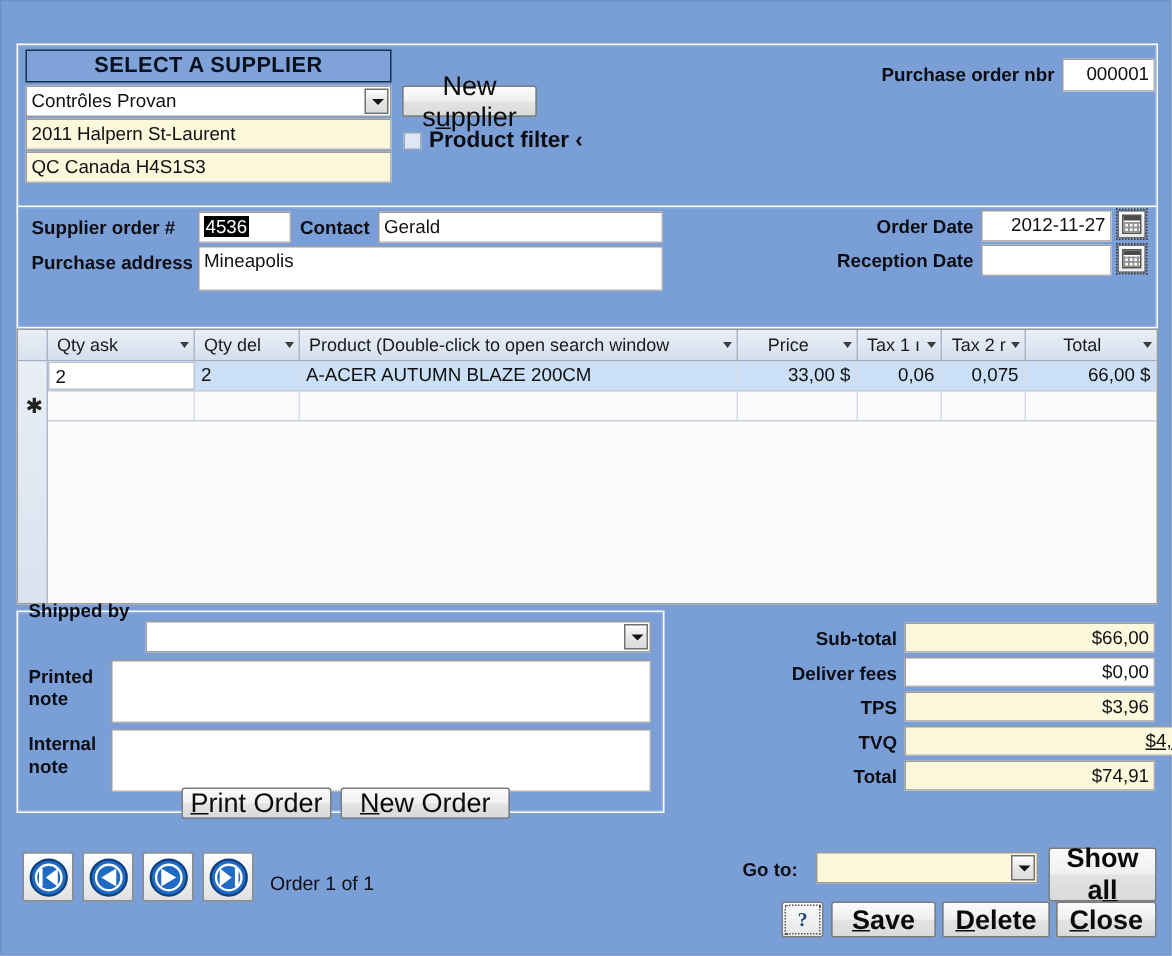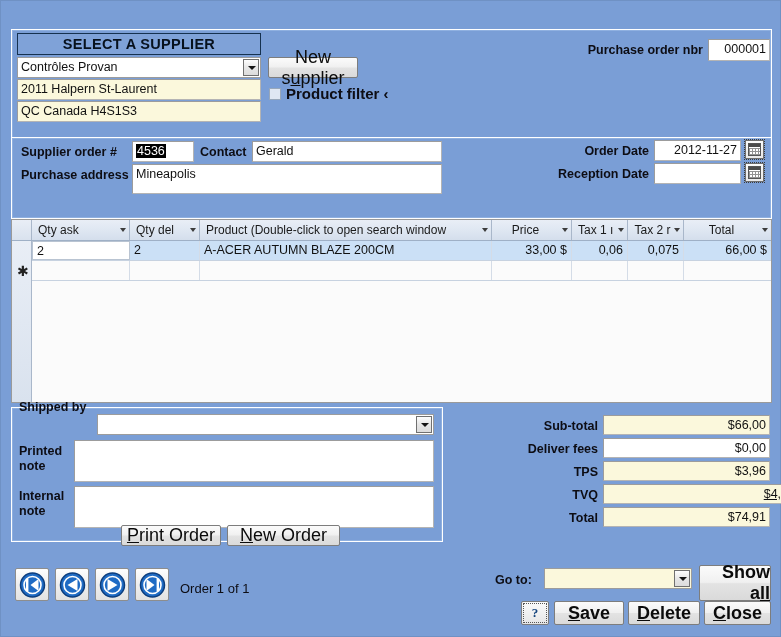--- a/index.html
+++ b/index.html
@@ -438,21 +438,21 @@
         <rect x="17.6" y="7" width="2.4" height="12" fill="#ffffff"></rect>
       </svg>
     </div>
     <div class="statictxt" style="left:177px; top:554px; font-size:13px;">Order 1 of 1</div>
 
     <div class="lbl" style="left:492px; top:546px;">Go to:</div>
     <div class="combo yellow" style="left:541px; top:541px; width:148px; height:21px;">
       <span></span>
       <span class="arrow"></span>
     </div>
-    <div class="btn" style="left:696px; top:538px; width:72px; height:36px; font-weight:bold;text-align:right;">
+    <div class="btn" style="left:696px; top:538px; width:72px; height:36px; font-weight:bold;">
       <span>Show a<u>ll</u></span>
     </div>
 
     <div class="helpbtn" style="left:518px; top:574px;">
       <span>?</span>
     </div>
     <div class="btn" style="left:551px; top:574px; width:70px; height:24px; font-weight:bold;">
       <span><u>S</u>ave</span>
     </div>
     <div class="btn" style="left:625px; top:574px; width:72px; height:24px; font-weight:bold;">

